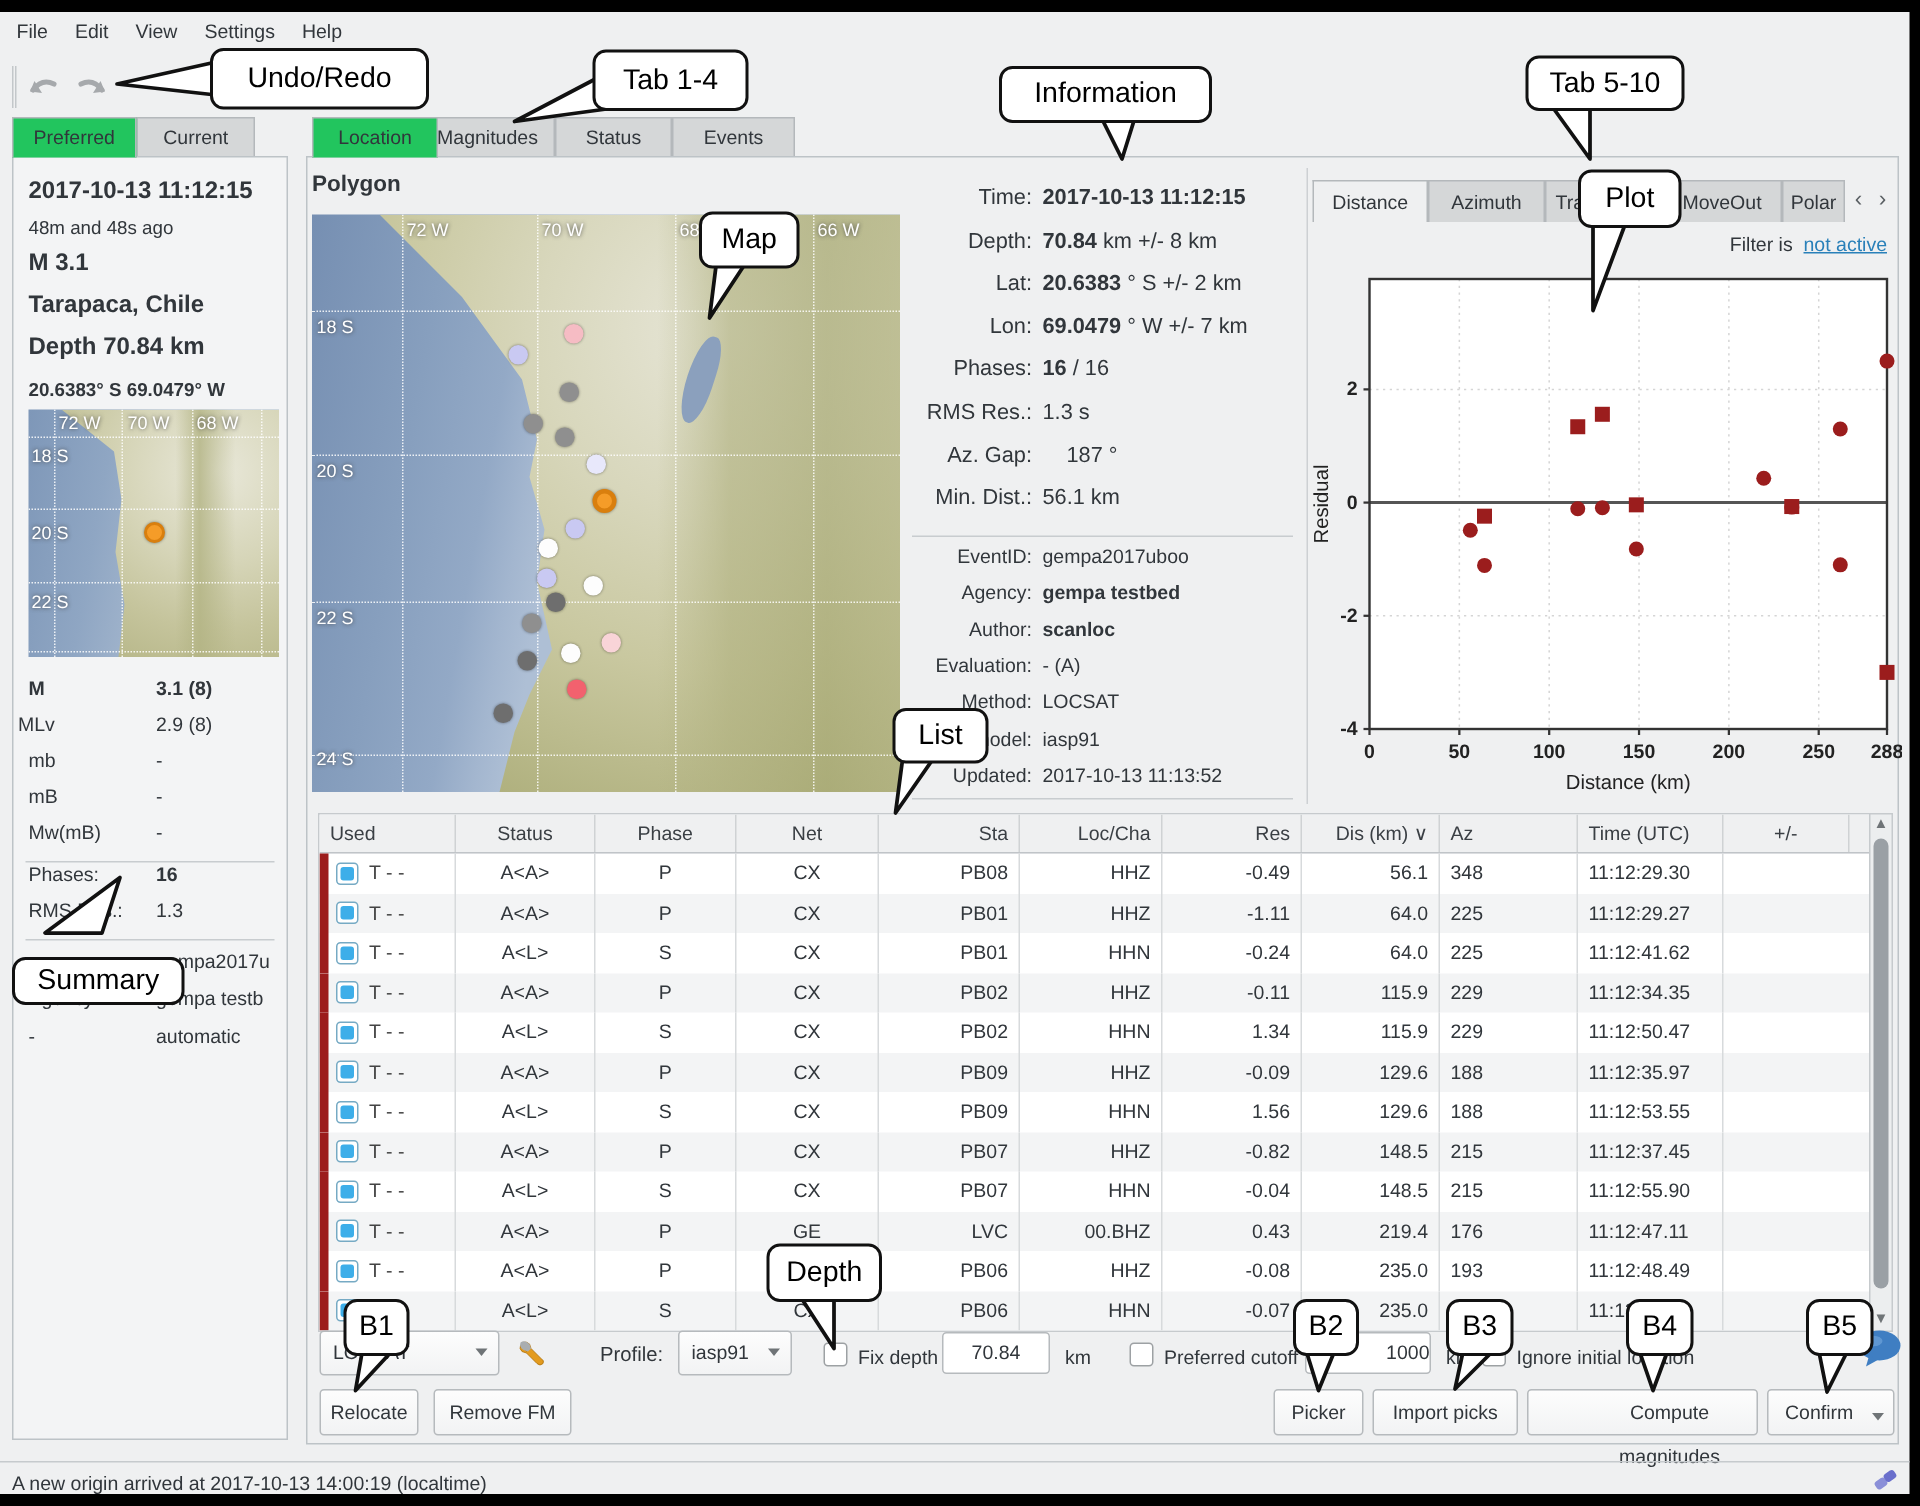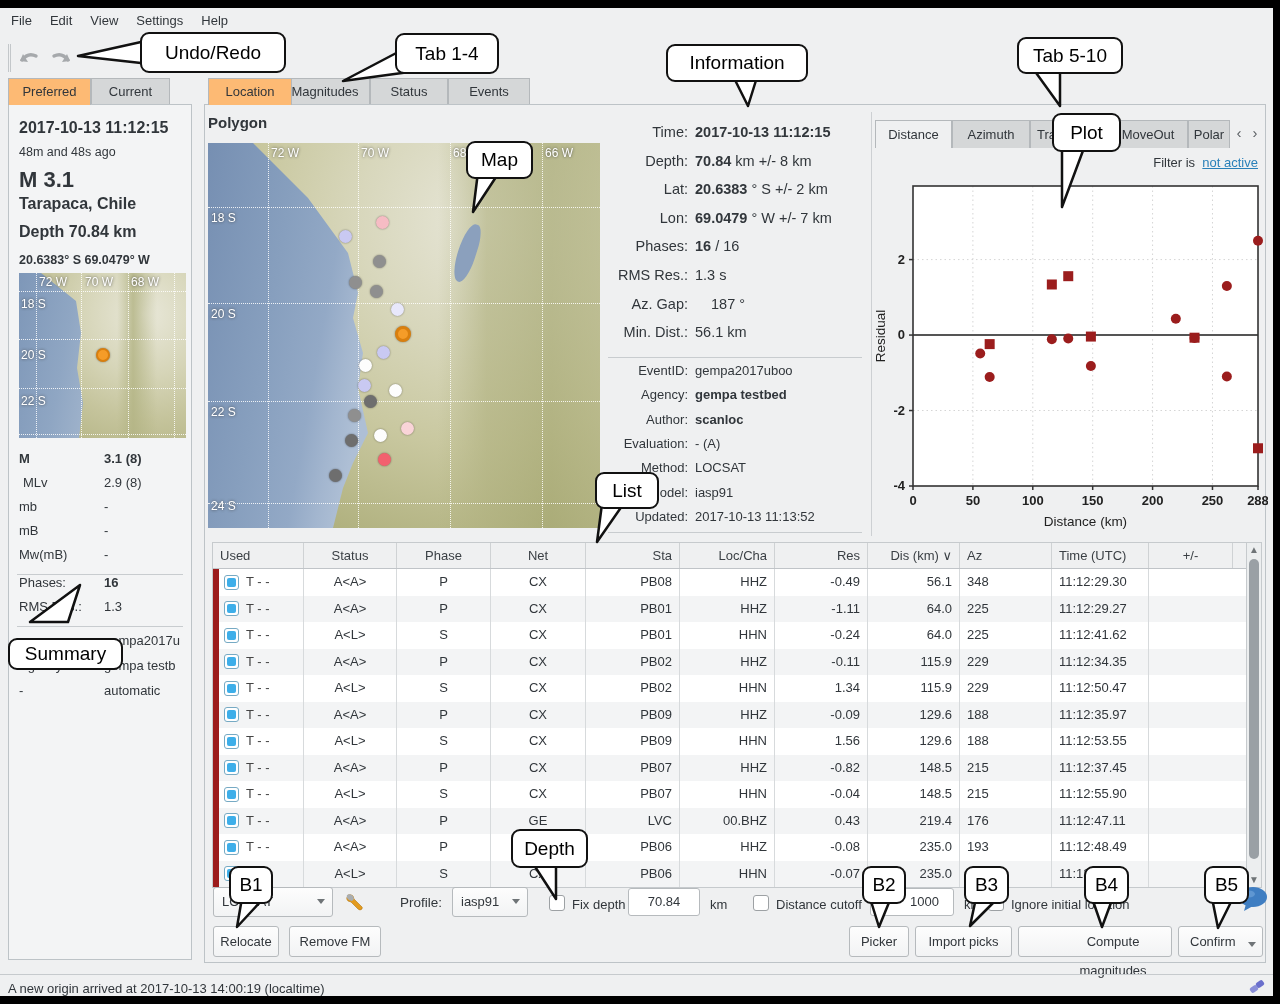--- a/index.html
+++ b/index.html
@@ -1,21 +1,21 @@
 <!DOCTYPE html>
 <html><head>
 <meta charset="utf-8">
 <style>
   * { margin:0; padding:0; box-sizing:border-box; }
   html,body { width:1280px; height:1004px; background:#000; font-family:"Liberation Sans",sans-serif; font-size:13px; color:#31363b; overflow:hidden; }
   #app { position:absolute; left:0; top:8px; width:1273px; height:988px; background:#eff0f1; }
   .abs { position:absolute; }
   .menu-item { display:inline-block; padding:3px 9px; cursor:default; }
   .tab { position:absolute; top:0; height:26px; text-align:center; line-height:26px; background:#d5d7d8; border:1px solid #b4b8bb; border-bottom:none; color:#31363b; }
-  .tab.active { background:#fdba74; height:27px; z-index:3; }
+  .tab.active { background:#22c55e; height:27px; z-index:3; }
   .panel { background:#f3f4f5; border:1px solid #bdc3c7; }
   .hr { border-top:1px solid #c8cccf; }
   .btn { position:absolute; background:linear-gradient(#fdfdfd,#f2f3f4); border:1px solid #b6babd; border-radius:3px; text-align:center; color:#31363b; }
   .dd-arrow { position:absolute; right:7px; top:50%; margin-top:-3px; width:8px; height:6px; }
   .dd-arrow:before { content:""; position:absolute; left:0; top:0; border-left:4px solid transparent; border-right:4px solid transparent; border-top:5px solid #6f7477; }
   .cbx { position:absolute; width:16px; height:16px; background:#fff; border:1px solid #9da1a4; border-radius:3px; }
   .field { position:absolute; background:#fff; border:1px solid #b6babd; border-radius:3px; }
   
   #tbl { position:absolute; left:212px; top:534px; width:1034px; height:346px; background:#fff; border:1px solid #c6cacd; border-right:none; overflow:hidden; }
   .trow { display:flex; height:26.5px; line-height:26.5px; position:relative; }
@@ -59,21 +59,21 @@
       <path d="M22 13 L14 14 L19 6 Z" fill="#a6a9ac"></path>
     </svg>
   </div>
 
   <div class="tab active" style="left:8px;top:70px;width:83px;">Preferred</div>
   <div class="tab" style="left:91px;top:70px;width:79px;">Current</div>
 
   <div class="abs panel" style="left:8px;top:96px;width:184px;height:856px;">
     <div class="abs b lbl" style="left:10px;top:14px;font-size:16px;">2017-10-13 11:12:15</div>
     <div class="abs lbl" style="left:10px;top:40px;font-size:12.5px;">48m and 48s ago</div>
-    <div class="abs b lbl" style="left:10px;top:62px;font-size:22px;">M 3.1</div>
+    <div class="abs b lbl" style="left:10px;top:62px;font-size:16px;">M 3.1</div>
     <div class="abs b lbl" style="left:10px;top:90px;font-size:16px;">Tarapaca, Chile</div>
     <div class="abs b lbl" style="left:10px;top:118px;font-size:16px;">Depth 70.84 km</div>
     <div class="abs b lbl" style="left:10px;top:148px;font-size:12.5px;">20.6383° S   69.0479° W</div>
 
     <div class="abs" id="minimap" style="left:10px;top:168px;width:167px;height:165px;overflow:hidden;background:linear-gradient(100deg,#7e97b8 0%,#8fa6c3 30%,#9db1ca 45%,#a9bcd2 55%);">
       <div class="abs" style="left:0;top:0;width:167px;height:165px;background:radial-gradient(circle at 75% 25%, #e9e8da 0%, #d6d5b8 35%, #c5c49c 60%, #abac79 100%);clip-path:polygon(22px 0, 167px 0, 167px 165px, 60px 165px, 64px 130px, 58px 95px, 62px 60px, 57px 28px);"></div>
       <div class="abs" style="left:98px;top:0;width:40px;height:165px;background:linear-gradient(90deg,transparent,#b2b383 40%,transparent);clip-path:polygon(0 0,100% 0,100% 100%,0 100%);opacity:.8;"></div>
     <div class="gridv abs" style="left: 17px;"></div>
         <div class="gridv abs" style="left: 62px;"></div>
         <div class="gridv abs" style="left: 109px;"></div>
@@ -91,21 +91,21 @@
         <div class="dot abs" style="left: 77px; top: 75px; width: 14px; height: 14px; background: rgb(245, 156, 40); border: 2.5px solid rgb(217, 127, 14);"></div>
       </div>
 
     <div id="magrows"></div>
     <div class="abs hr" style="left:8px;top:469px;width:166px;"></div>
     <div id="statrows"></div>
     <div class="abs hr" style="left:8px;top:521px;width:166px;"></div>
     <div id="idrows"></div>
   <div style="position: absolute; left: 10px; top: 346px; font-weight: bold;">M</div>
       <div style="position: absolute; left: 95px; top: 346px; font-weight: bold;">3.1 (8)</div>
-      <div style="position: absolute; left: 14px; top: 370px;">MLv</div>
+      <div style="position: absolute; left: 3px; top: 370px;">MLv</div>
       <div style="position: absolute; left: 95px; top: 370px;">2.9 (8)</div>
       <div style="position: absolute; left: 10px; top: 394px;">mb</div>
       <div style="position: absolute; left: 95px; top: 394px;">-</div>
       <div style="position: absolute; left: 10px; top: 418px;">mB</div>
       <div style="position: absolute; left: 95px; top: 418px;">-</div>
       <div style="position: absolute; left: 10px; top: 442px;">Mw(mB)</div>
       <div style="position: absolute; left: 95px; top: 442px;">-</div>
       <div style="position: absolute; left: 10px; top: 470px;">Phases:</div>
       <div style="position: absolute; left: 95px; top: 470px; font-weight: bold;">16</div>
       <div style="position: absolute; left: 10px; top: 494px;">RMS Res.:</div>
@@ -474,22 +474,22 @@
   <div class="abs lbl" style="left:400px;top:887px;font-size:13.5px;">Profile:</div>
   <div class="btn" style="left:452px;top:879px;width:76px;height:30px;text-align:left;line-height:28px;padding-left:8px;">
     <span>iasp91</span>
     <span class="dd-arrow"></span>
   </div>
   <div class="cbx" style="left:549px;top:887px;"></div>
   <div class="abs lbl" style="left:572px;top:889px;">Fix depth</div>
   <div class="field" style="left:628px;top:880px;width:72px;height:28px;text-align:center;line-height:26px;">70.84</div>
   <div class="abs lbl" style="left:710px;top:889px;">km</div>
   <div class="cbx" style="left:753px;top:887px;"></div>
-  <div class="abs lbl" style="left:776px;top:889px;">Distance cutoff</div>
-  <div class="field" style="left:870px;top:880px;width:84px;height:28px;text-align:right;line-height:26px;padding-right:14px;">1000</div>
+  <div class="abs lbl" style="left:776px;top:889px;">Preferred cutoff</div>
+  <div class="field" style="left:870px;top:880px;width:84px;height:28px;text-align:right;line-height:26px;">1000</div>
   <div class="abs lbl" style="left:964px;top:889px;">km</div>
   <div class="cbx" style="left:988px;top:887px;"></div>
   <div class="abs lbl" style="left:1011px;top:889px;">Ignore initial location</div>
   <svg class="abs" style="left:1236px;top:877px;" width="34" height="28" viewBox="0 0 34 28">
     <ellipse cx="17" cy="12" rx="14" ry="10" fill="#3f7ec2"></ellipse>
     <path d="M10 19 L8 26 L17 21 Z" fill="#3f7ec2"></path>
     <ellipse cx="13" cy="9" rx="6" ry="3.5" fill="#6ea3d8" opacity=".7"></ellipse>
   </svg>
 
   <div class="btn" style="left:213px;top:918px;width:66px;height:31px;line-height:29px;">Relocate</div>

